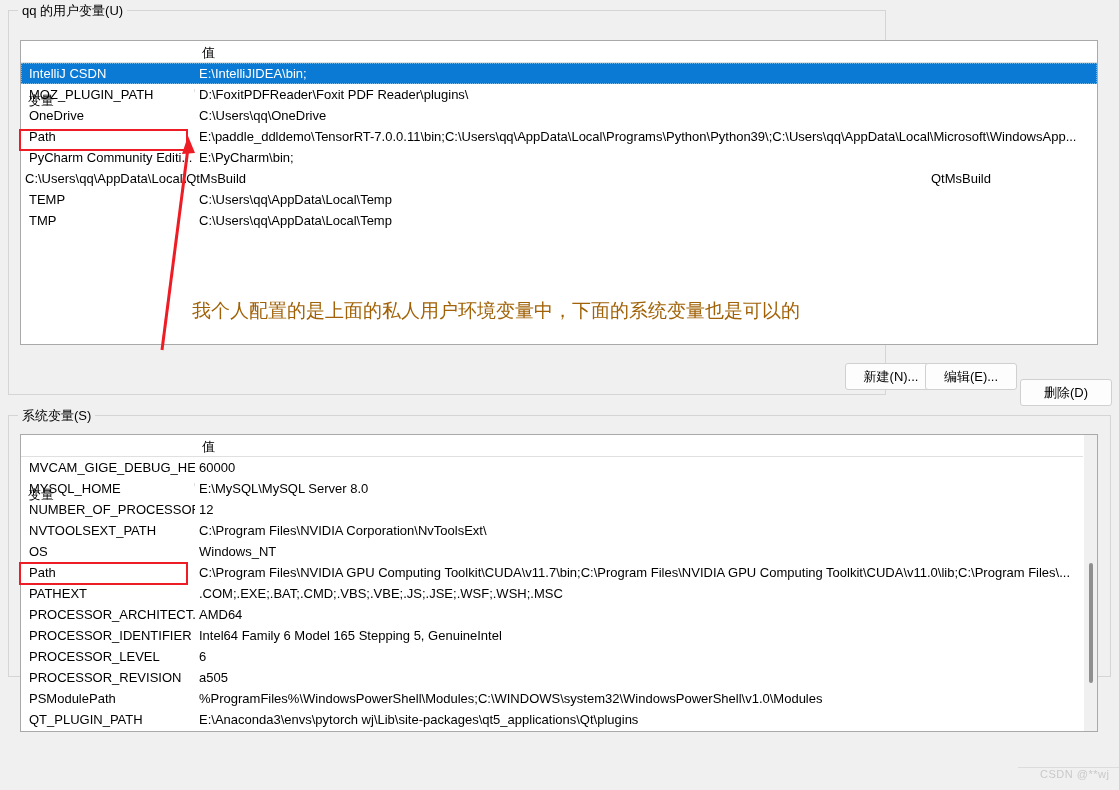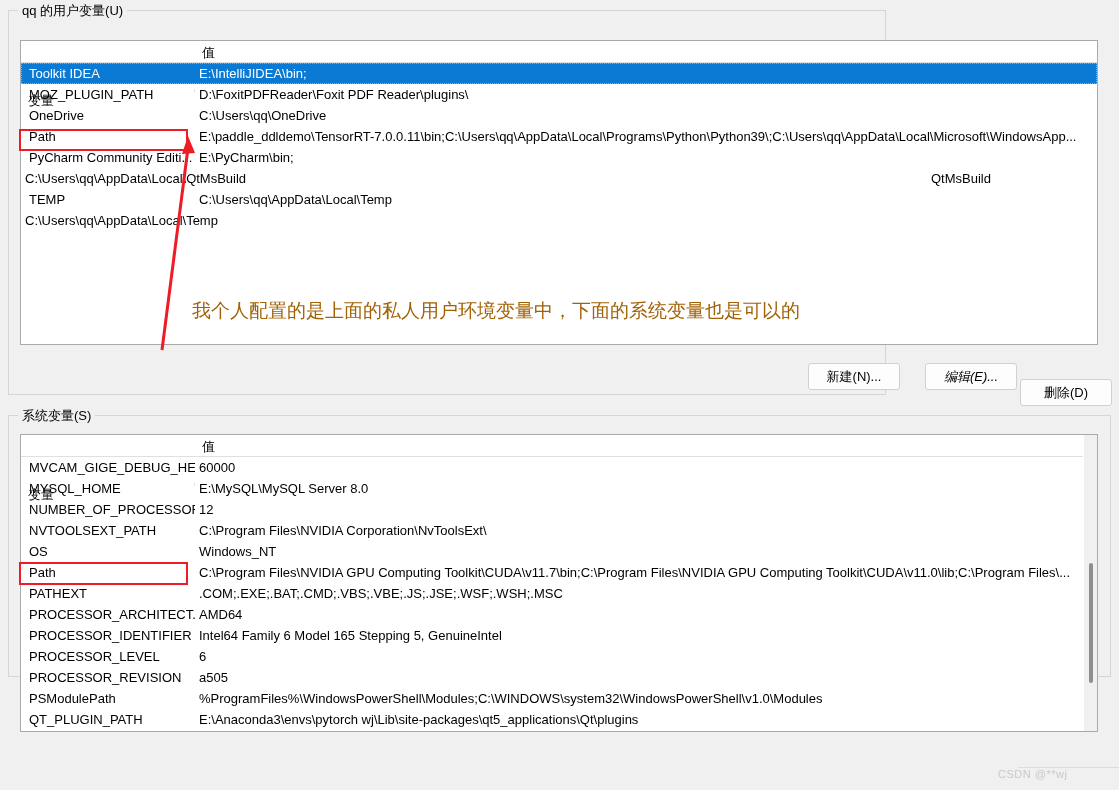--- a/index.html
+++ b/index.html
@@ -152,22 +152,22 @@
     font-size: 13px;
     color: #000;
     text-align: center;
     line-height: 25px;
     box-sizing: border-box;
     cursor: default;
     white-space: nowrap;
   }
   .btn.w1 { width: 92px; }
 
-  #btn-user-new  { left: 799px;  top: 352px; }
-  #btn-user-edit { left: 916px;  top: 352px; font-style: italic; }
+  #btn-user-new  { left: 836px;  top: 352px; }
+  #btn-user-edit { left: 916px;  top: 352px; }
   #btn-user-del  { left: 1011px; top: 368px; }
 
   
   .anno-box {
     position: absolute;
     border: 2px solid #ee1c25;
     box-sizing: border-box;
     pointer-events: none;
   }
   #anno-box-user   { left: 19px; top: 129px; width: 169px; height: 22px; }
@@ -188,21 +188,21 @@
     top: 298px;
     color: #a16207;
     font-size: 19px;
     font-family: "Liberation Sans", "DejaVu Sans", sans-serif;
     white-space: nowrap;
     pointer-events: none;
   }
 
   #watermark {
     position: absolute;
-    left: 998px;
+    left: 1040px;
     top: 768px;
     font-size: 11px;
     color: #c9c9c9;
     letter-spacing: 0.5px;
     white-space: nowrap;
     pointer-events: none;
   }
   #watermark-line {
     position: absolute;
     left: 1018px;
@@ -219,21 +219,21 @@
 <div class="groupbox" id="user-group">
   <span class="groupbox-legend">qq 的用户变量(U)</span>
 
   <div class="listview" id="user-list">
     <div class="lv-header">
       <div class="hcell c-name">变量</div>
       <div class="hcell c-value">值</div>
     </div>
     <div class="lv-body" id="user-rows">
         <div class="lv-row selected">
-          <div class="cell c-name">Toolkit IDEA</div>
+          <div class="cell c-name">IntelliJ CSDN</div>
           <div class="cell c-value">E:\IntelliJIDEA\bin;</div>
         </div>
         <div class="lv-row">
           <div class="cell c-name">MOZ_PLUGIN_PATH</div>
           <div class="cell c-value">D:\FoxitPDFReader\Foxit PDF Reader\plugins\</div>
         </div>
         <div class="lv-row">
           <div class="cell c-name">OneDrive</div>
           <div class="cell c-value">C:\Users\qq\OneDrive</div>
         </div>
@@ -247,20 +247,21 @@
         </div>
         <div class="lv-row">
           <div class="cell c-value">C:\Users\qq\AppData\Local\QtMsBuild</div>
           <div class="cell c-name">QtMsBuild</div>
         </div>
         <div class="lv-row">
           <div class="cell c-name">TEMP</div>
           <div class="cell c-value">C:\Users\qq\AppData\Local\Temp</div>
         </div>
         <div class="lv-row">
+          <div class="cell c-name">TMP</div>
           <div class="cell c-value">C:\Users\qq\AppData\Local\Temp</div>
         </div>
       </div>
   </div>
 
   <div class="btn w1" id="btn-user-new">新建(N)...</div>
   <div class="btn w1" id="btn-user-edit">编辑(E)...</div>
   <div class="btn w1" id="btn-user-del">删除(D)</div>
 </div>
 

